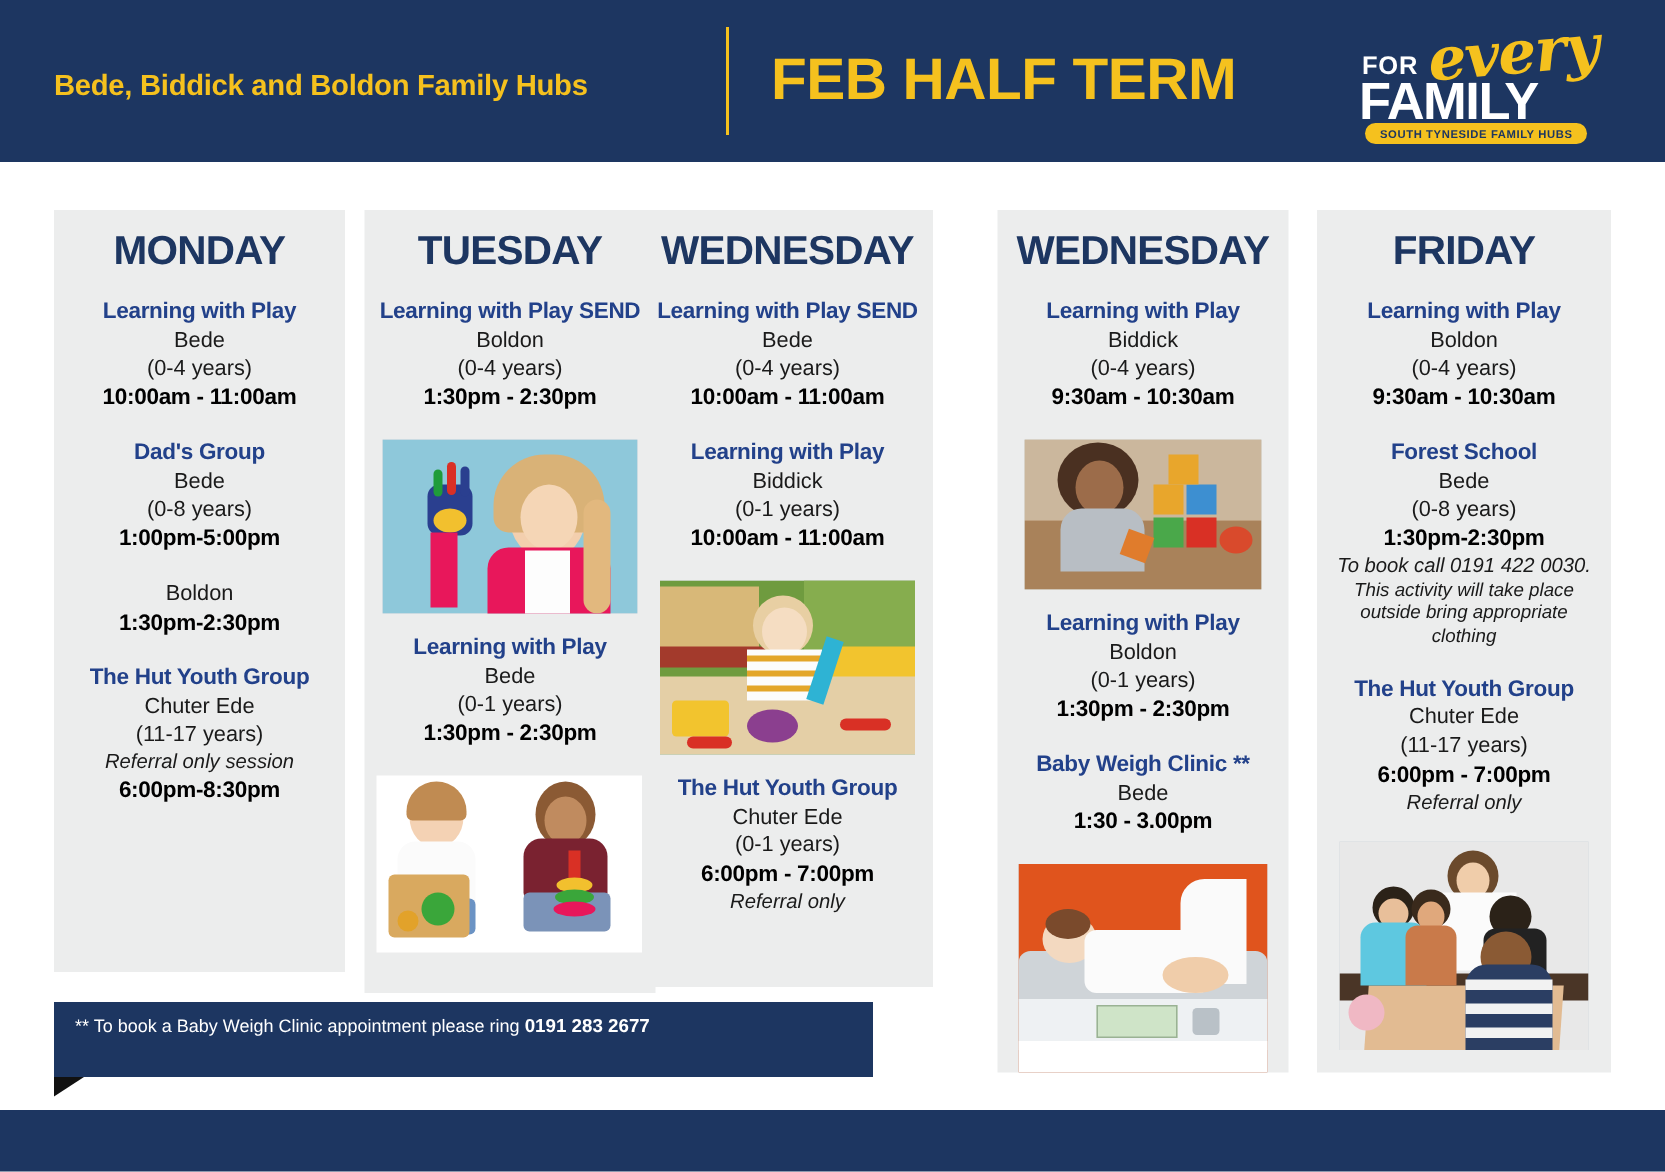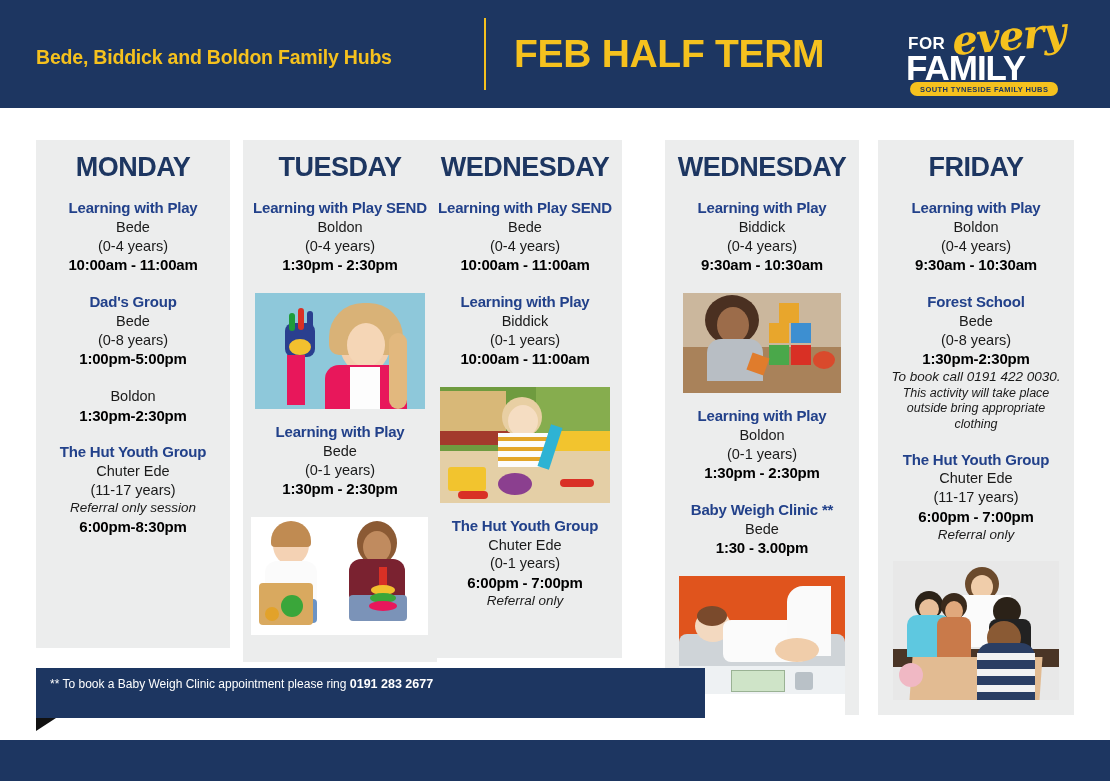--- a/index.html
+++ b/index.html
@@ -193,21 +193,21 @@
     background: #cfd8dd;
   }
   .photo .sky  { position: absolute; inset: 0; }
   .photo .blob { position: absolute; border-radius: 50%; }
   .photo .rect { position: absolute; }
 
   
   .footer-box {
     position: absolute;
     left: 36px; top: 668px;
-    width: 669px;
+    width: 546px;
     height: 50px;
     background: #1d3661;
     padding: 7px 0 0 14px;
   }
   .footer-line1 {
     color: #ffffff;
     font-size: 12px;
     line-height: 1.5;
     white-space: nowrap;
   }

